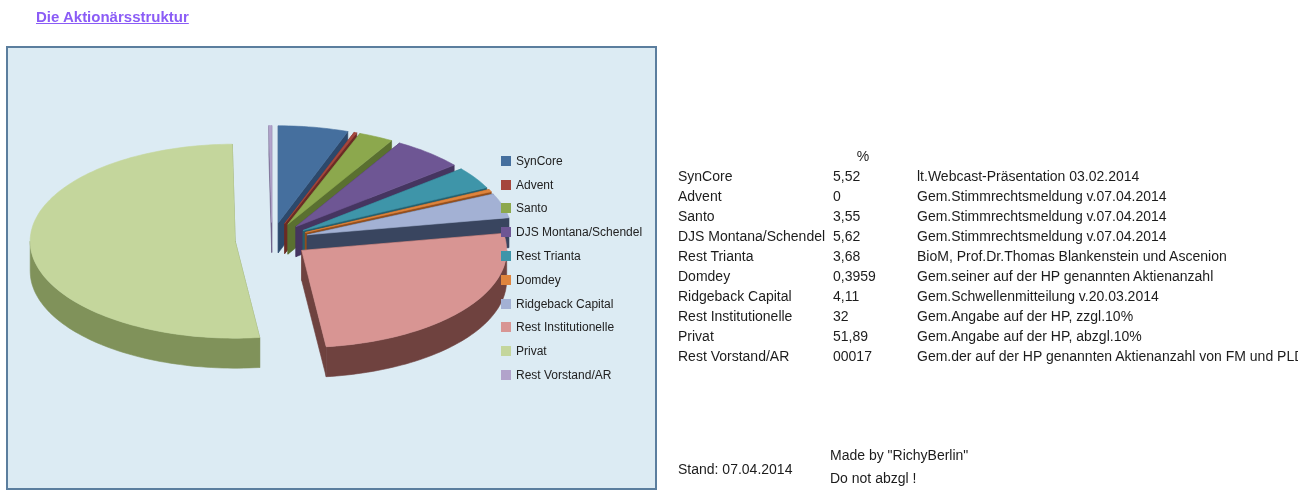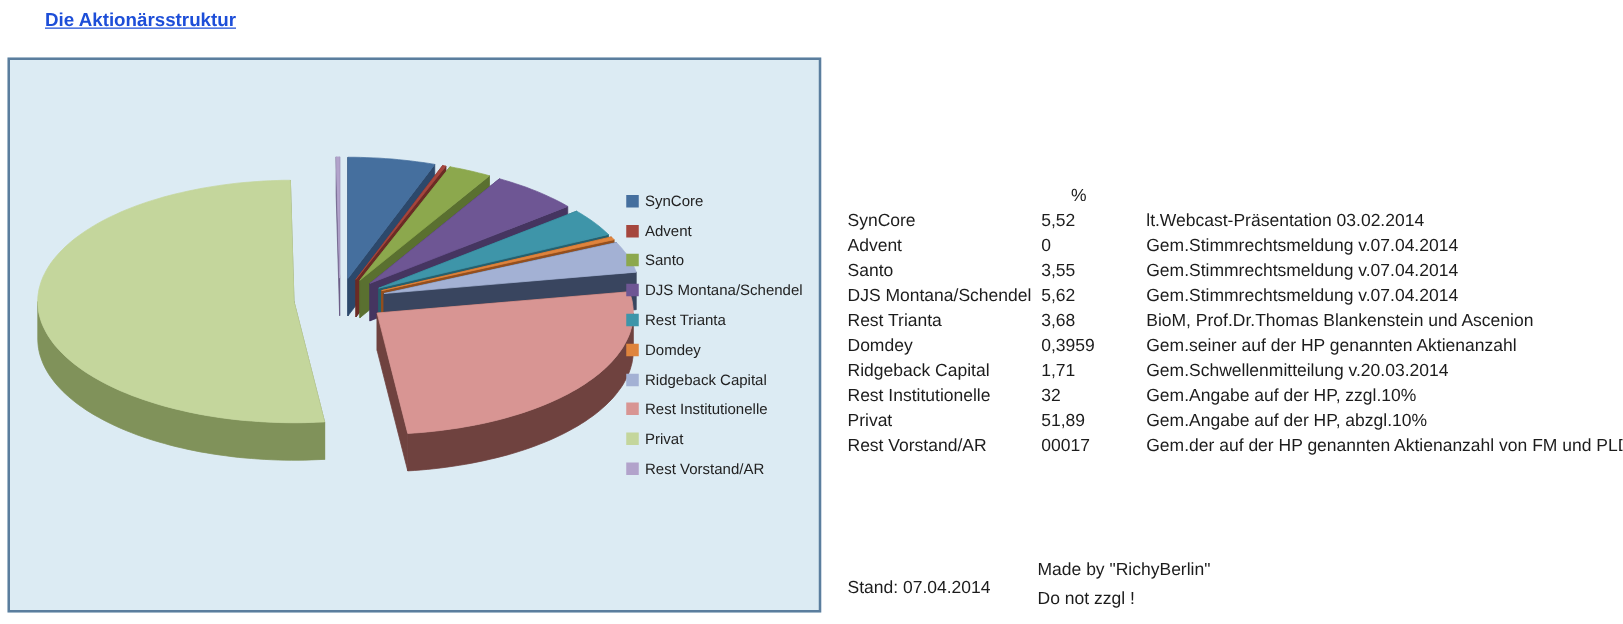--- a/index.html
+++ b/index.html
@@ -1,20 +1,20 @@
 <!DOCTYPE html>
 <html><head>
 <meta charset="utf-8">
 <style>
   html,body{margin:0;padding:0;background:#ffffff;}
   body{width:1298px;height:499px;position:relative;overflow:hidden;
        font-family:"Liberation Sans",sans-serif;color:#1c1c1c;
        -webkit-font-smoothing:antialiased;}
   .page-title{position:absolute;left:36px;top:8px;font-size:15px;font-weight:bold;
-       text-decoration:underline;color:#1d4ed8;}
+       text-decoration:underline;color:#8b5cf6;}
   .chart-box{position:absolute;left:6px;top:46px;width:651px;height:444px;
        box-sizing:border-box;background:#dcebf3;border:2px solid #5b7e9e;}
   .chart-box svg{position:absolute;left:0;top:0;width:647px;height:440px;display:block;}
   .legend{position:absolute;left:493px;top:101px;width:152px;}
   .litem{height:23.8px;display:flex;align-items:center;}
   .lswatch{width:10px;height:10px;display:inline-block;flex:0 0 10px;margin-right:5px;}
   .llabel{font-size:12px;color:#222;white-space:nowrap;}
   .share-table{position:absolute;left:678px;top:146px;font-size:14px;}
   .trow{display:grid;grid-template-columns:155px 60px auto;height:20px;
        line-height:20px;white-space:nowrap;}
@@ -164,21 +164,21 @@
           <span class="c-val">3,68</span>
           <span class="c-note">BioM, Prof.Dr.Thomas Blankenstein und Ascenion</span>
         </div>
         <div class="trow">
           <span class="c-name">Domdey</span>
           <span class="c-val">0,3959</span>
           <span class="c-note">Gem.seiner auf der HP genannten Aktienanzahl</span>
         </div>
         <div class="trow">
           <span class="c-name">Ridgeback Capital</span>
-          <span class="c-val">1,71</span>
+          <span class="c-val">4,11</span>
           <span class="c-note">Gem.Schwellenmitteilung v.20.03.2014</span>
         </div>
         <div class="trow">
           <span class="c-name">Rest Institutionelle</span>
           <span class="c-val">32</span>
           <span class="c-note">Gem.Angabe auf der HP, zzgl.10%</span>
         </div>
         <div class="trow">
           <span class="c-name">Privat</span>
           <span class="c-val">51,89</span>
@@ -187,15 +187,15 @@
         <div class="trow">
           <span class="c-name">Rest Vorstand/AR</span>
           <span class="c-val">00017</span>
           <span class="c-note">Gem.der auf der HP genannten Aktienanzahl von FM und PLD</span>
         </div>
       </div>
   </div>
 
   <div class="stand">Stand: 07.04.2014</div>
   <div class="madeby">Made by "RichyBerlin"</div>
-  <div class="donotcopy">Do not zzgl !</div>
+  <div class="donotcopy">Do not abzgl !</div>
 
 </div>
 
 </body></html>

